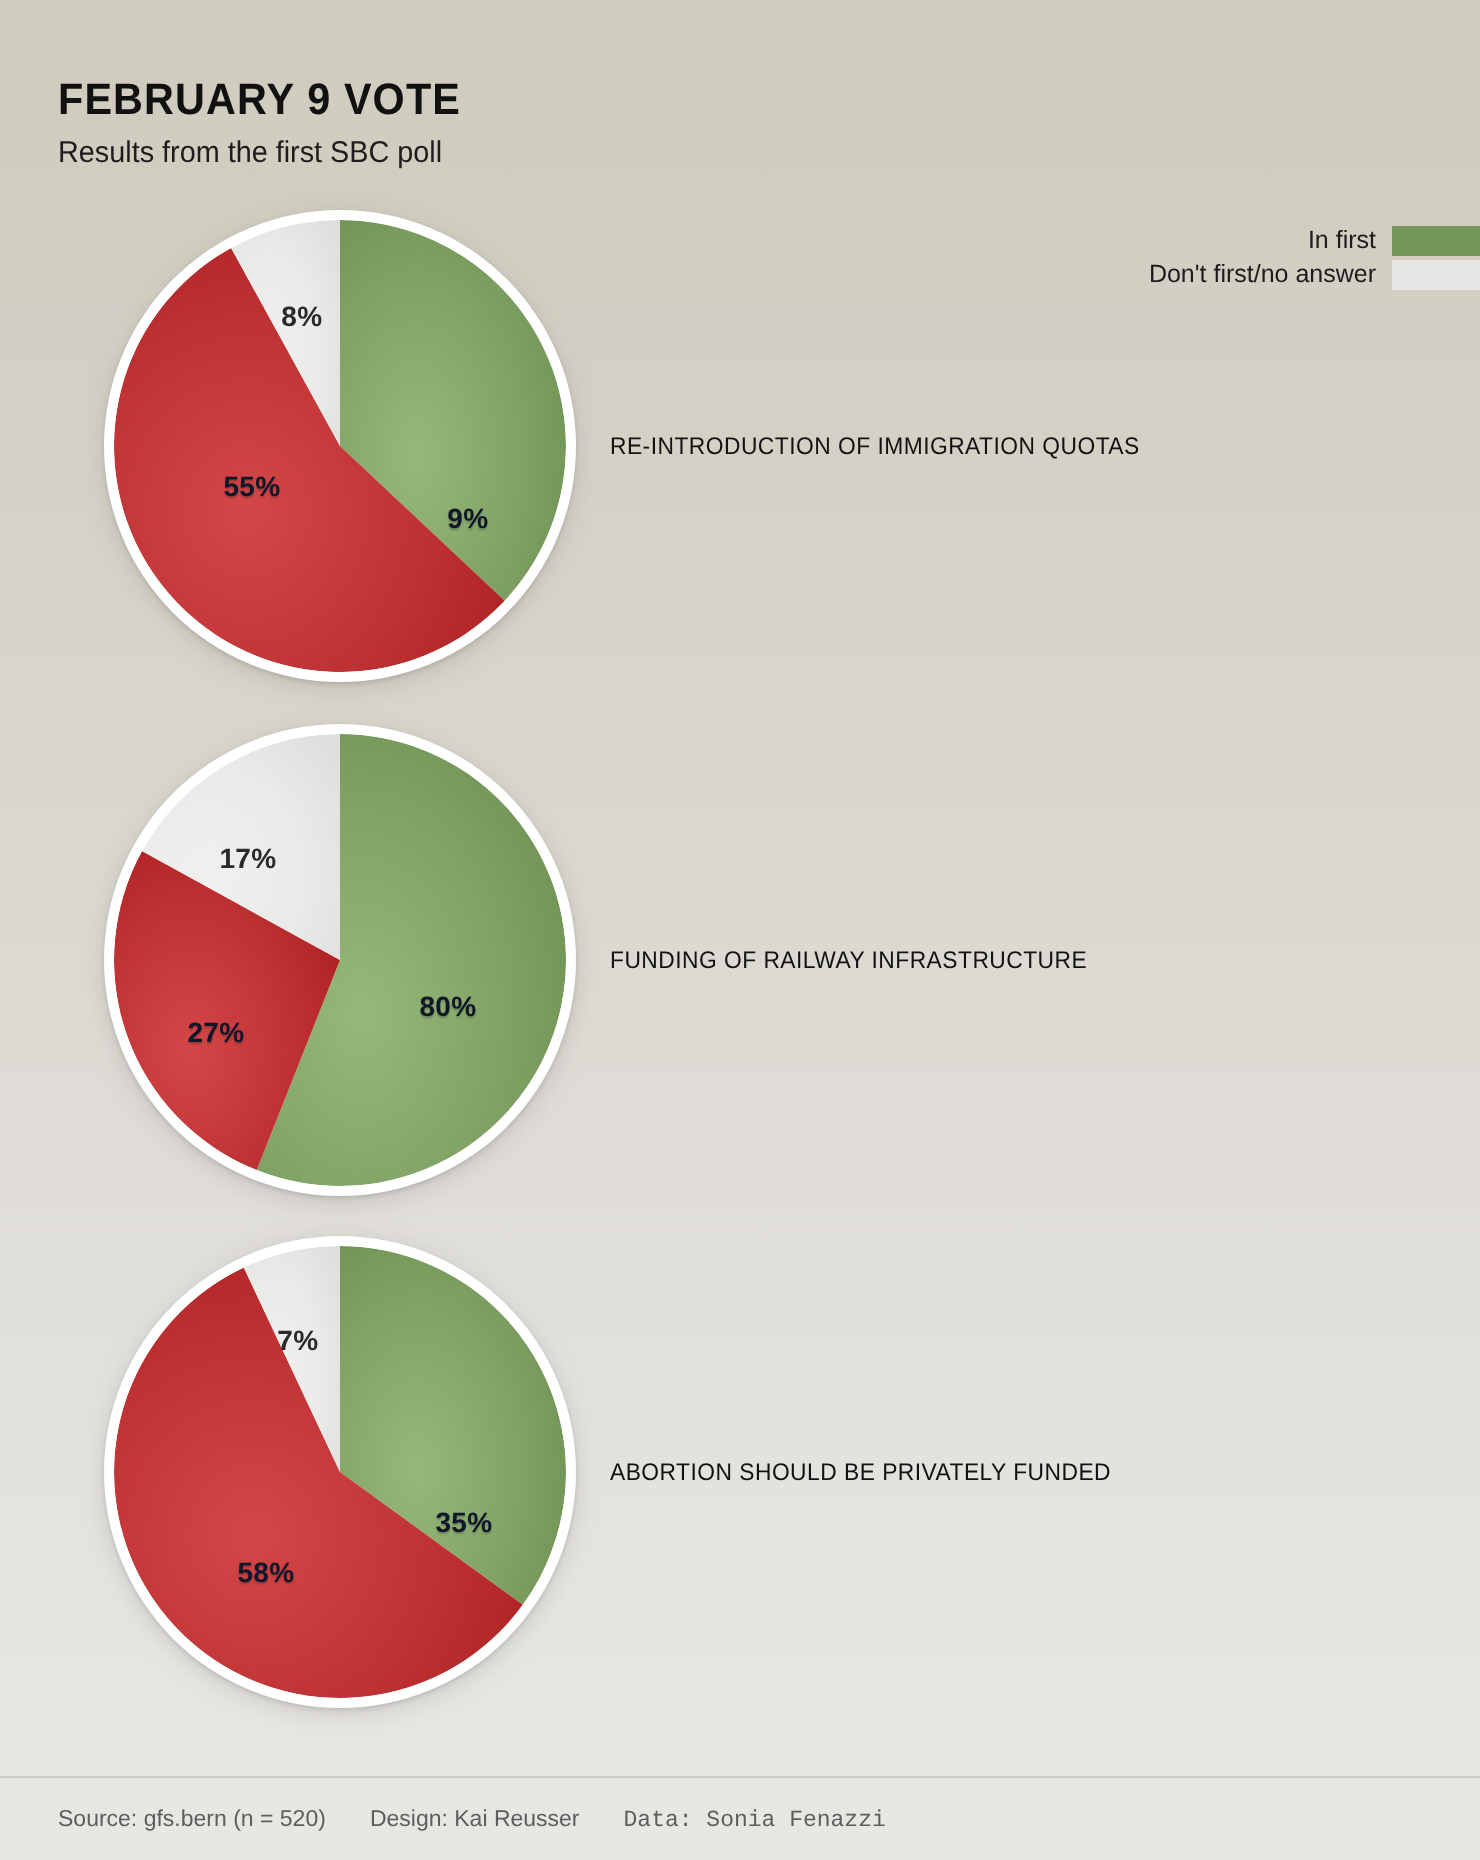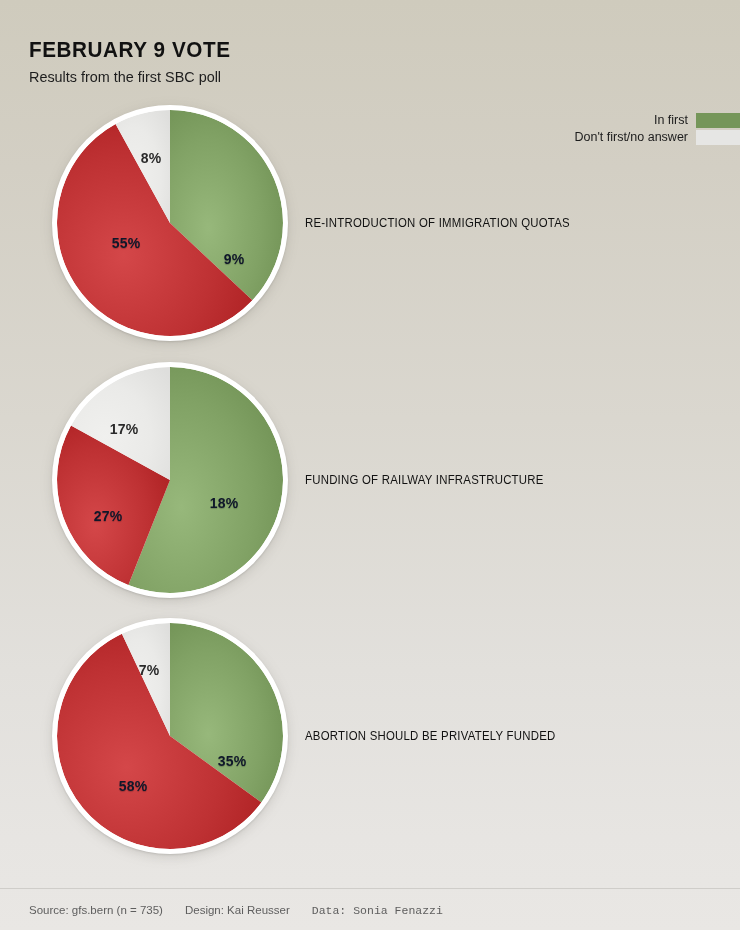--- a/index.html
+++ b/index.html
@@ -257,21 +257,21 @@
             <radialGradient id="g1_2" cx="0.34" cy="0.62" r="0.85">
               <stop offset="0%" stop-color="#f0f0ee"></stop>
               <stop offset="55%" stop-color="#eaeae8"></stop>
               <stop offset="100%" stop-color="#dededc"></stop>
             </radialGradient>
           </defs>
           <path d="M 113 113 L 113.00 0.00 A 113 113 0 1 1 71.40 218.06 Z" fill="url(#g1_0)"></path>
           <path d="M 113 113 L 71.40 218.06 A 113 113 0 0 1 13.98 58.56 Z" fill="url(#g1_1)"></path>
           <path d="M 113 113 L 13.98 58.56 A 113 113 0 0 1 113.00 0.00 Z" fill="url(#g1_2)"></path>
         </svg>
-    <div class="pct on-dark" style="left: 172px; top: 141px;">18%</div>
+    <div class="pct on-dark" style="left: 172px; top: 141px;">80%</div>
         <div class="pct on-dark" style="left: 56px; top: 154px;">27%</div>
         <div class="pct on-light" style="left: 72px; top: 67px;">17%</div>
       </div>
     <div class="chart-label">
       <span>FUNDING OF RAILWAY INFRASTRUCTURE</span>
     </div>
   </div>
 
   <div class="chart-row r2">
     <div class="pie-wrap">
@@ -303,18 +303,18 @@
         <div class="pct on-dark" style="left: 81px; top: 168px;">58%</div>
         <div class="pct on-light" style="left: 97px; top: 52px;">7%</div>
       </div>
     <div class="chart-label">
       <span>ABORTION SHOULD BE PRIVATELY FUNDED</span>
     </div>
   </div>
 
   <div class="footer-rule"></div>
   <div class="footer">
-    <span class="item">Source: gfs.bern (n = 735)</span>
+    <span class="item">Source: gfs.bern (n = 520)</span>
     <span class="item">Design: Kai Reusser</span>
     <span class="item">Data: Sonia Fenazzi</span>
   </div>
 
 </div>
 
 </body></html>

